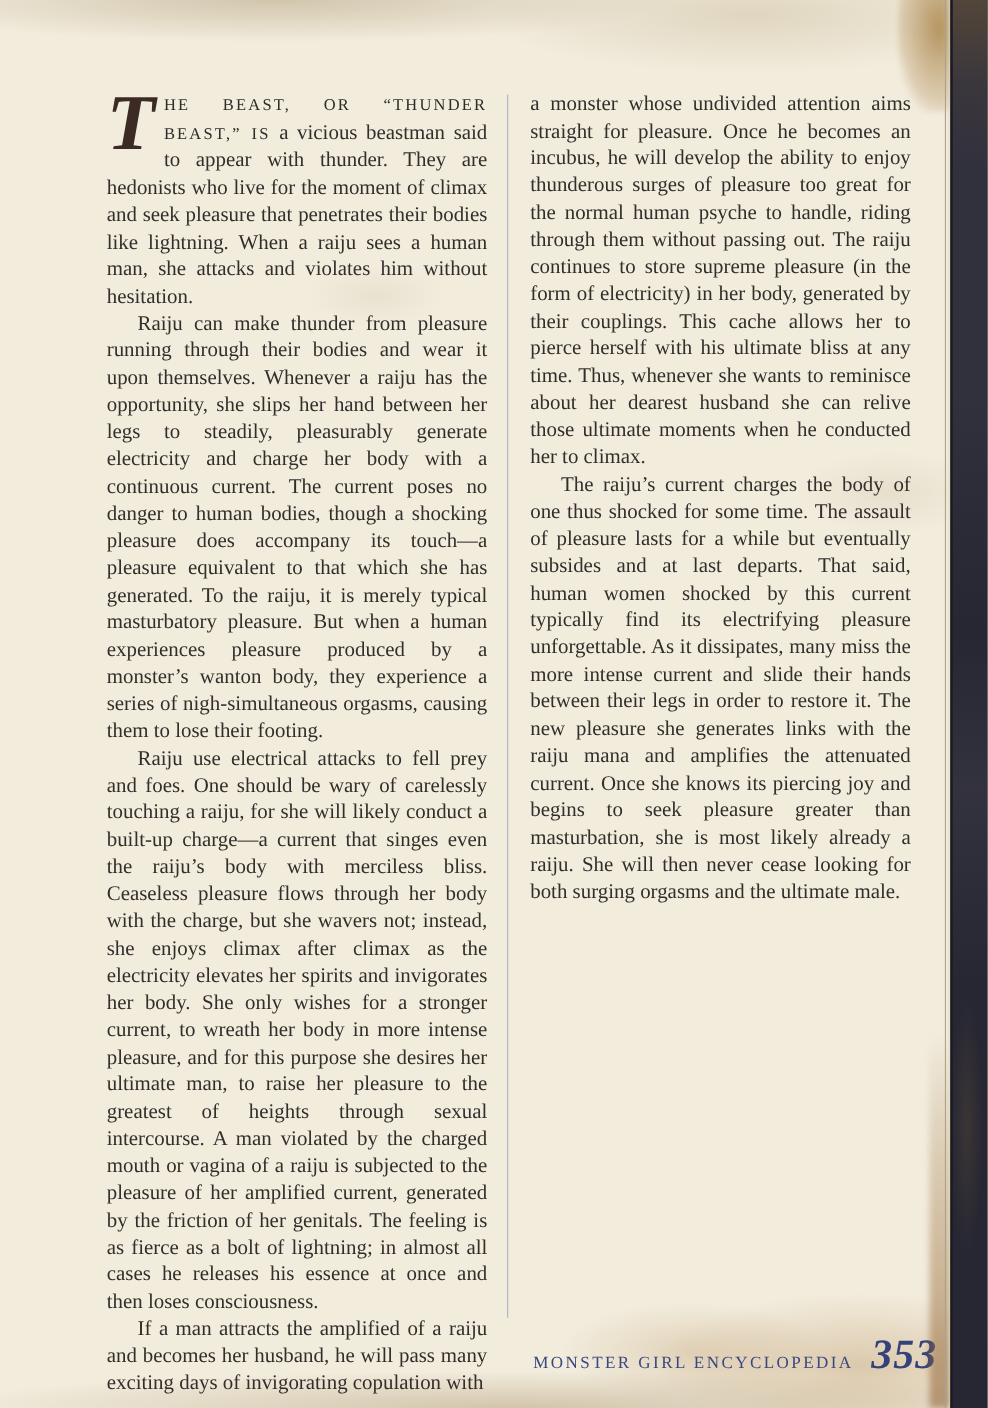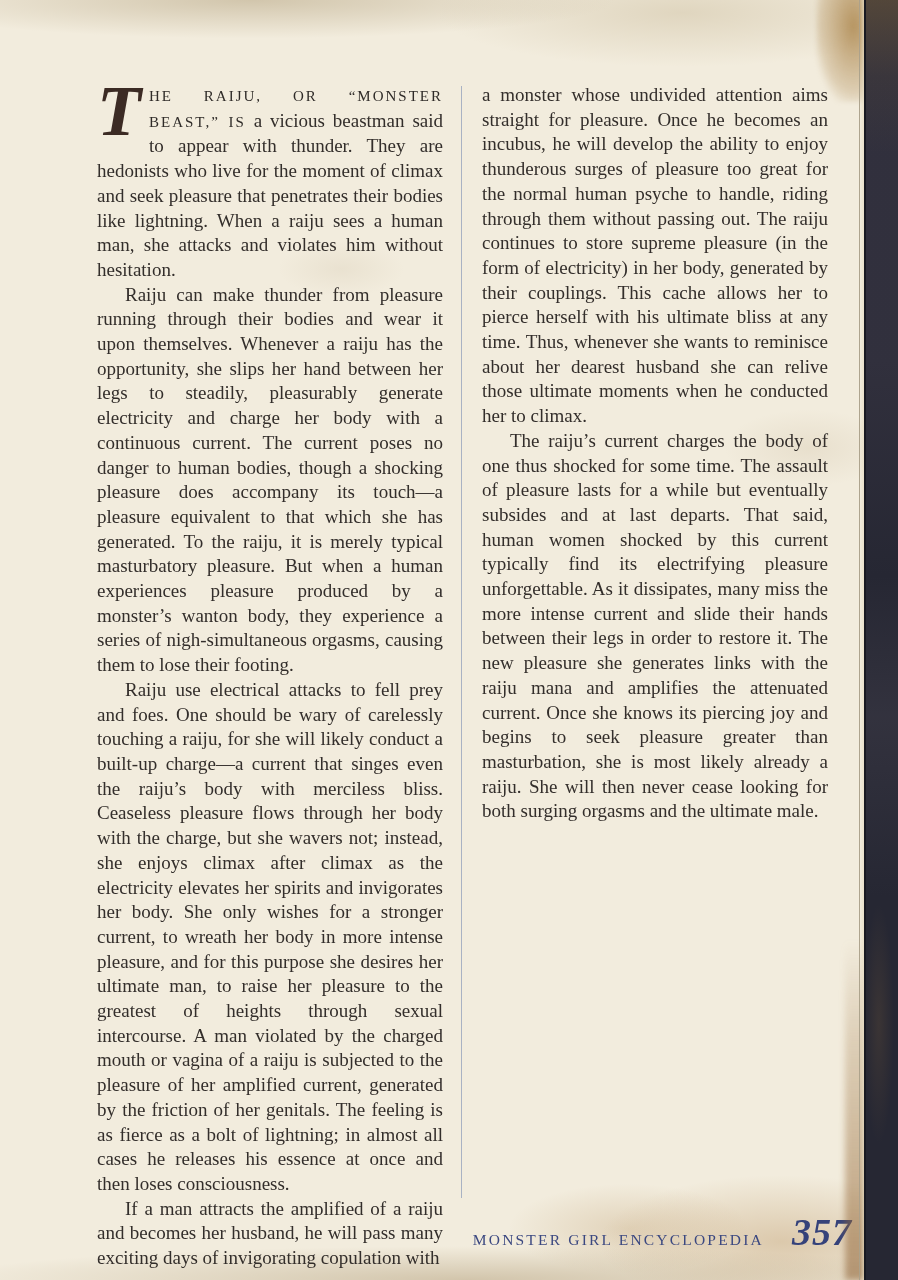--- a/index.html
+++ b/index.html
@@ -41,21 +41,21 @@
   .lead-caps{
     font-size:15px;letter-spacing:2px;color:#2f2b28;
   }
   .divider{
     position:absolute;left:461px;top:86px;width:1px;height:1112px;
     background:#a9b2c3;
   }
   
   .footer{
     position:absolute;right:46px;bottom:26px;
-    display:flex;align-items:baseline;gap:28px;margin-top:16px;
+    display:flex;align-items:baseline;gap:16px;margin-top:16px;
   }
   .book-title{
     font-size:15.5px;letter-spacing:2.2px;color:#3b4880;
   }
   .page-number{
     font-style:italic;font-weight:bold;font-size:38px;color:#35427a;
     letter-spacing:1px;
   }
   
   .book-edge{
@@ -82,37 +82,37 @@
     background:linear-gradient(180deg, transparent, rgba(160,120,70,.25) 30%, rgba(150,105,55,.45) 70%, rgba(140,95,50,.55));
     filter:blur(3px);
   }
 </style>
 </head>
 <body>
 
 <div class="page">
 
   <div class="col col-left">
-    <p class="para"><span class="dropcap">T</span><span class="lead-caps">HE RAIJU, OR “MONSTER BEAST,” IS</span>
+    <p class="para"><span class="dropcap">T</span><span class="lead-caps">HE BEAST, OR “THUNDER BEAST,” IS</span>
       <span>a vicious beastman said to appear with thunder. They are hedonists who live for the moment of climax and seek pleasure that penetrates their bodies like lightning. When a raiju sees a human man, she attacks and violates him without hesitation.</span></p>
     <p class="para indent">Raiju can make thunder from pleasure running through their bodies and wear it upon themselves. Whenever a raiju has the opportunity, she slips her hand between her legs to steadily, pleasurably generate electricity and charge her body with a continuous current. The current poses no danger to human bodies, though a shocking pleasure does accompany its touch—a pleasure equivalent to that which she has generated. To the raiju, it is merely typical masturbatory pleasure. But when a human experiences pleasure produced by a monster’s wanton body, they experience a series of nigh-simultaneous orgasms, causing them to lose their footing.</p>
     <p class="para indent">Raiju use electrical attacks to fell prey and foes. One should be wary of carelessly touching a raiju, for she will likely conduct a built-up charge—a current that singes even the raiju’s body with merciless bliss. Ceaseless pleasure flows through her body with the charge, but she wavers not; instead, she enjoys climax after climax as the electricity elevates her spirits and invigorates her body. She only wishes for a stronger current, to wreath her body in more intense pleasure, and for this purpose she desires her ultimate man, to raise her pleasure to the greatest of heights through sexual intercourse. A man violated by the charged mouth or vagina of a raiju is subjected to the pleasure of her amplified current, generated by the friction of her genitals. The feeling is as fierce as a bolt of lightning; in almost all cases he releases his essence at once and then loses consciousness.</p>
     <p class="para indent">If a man attracts the amplified of a raiju and becomes her husband, he will pass many exciting days of invigorating copulation with</p>
   </div>
 
   <div class="divider"></div>
 
   <div class="col col-right">
     <p class="para">a monster whose undivided attention aims straight for pleasure. Once he becomes an incubus, he will develop the ability to enjoy thunderous surges of pleasure too great for the normal human psyche to handle, riding through them without passing out. The raiju continues to store supreme pleasure (in the form of electricity) in her body, generated by their couplings. This cache allows her to pierce herself with his ultimate bliss at any time. Thus, whenever she wants to reminisce about her dearest husband she can relive those ultimate moments when he conducted her to climax.</p>
     <p class="para indent">The raiju’s current charges the body of one thus shocked for some time. The assault of pleasure lasts for a while but eventually subsides and at last departs. That said, human women shocked by this current typically find its electrifying pleasure unforgettable. As it dissipates, many miss the more intense current and slide their hands between their legs in order to restore it. The new pleasure she generates links with the raiju mana and amplifies the attenuated current. Once she knows its piercing joy and begins to seek pleasure greater than masturbation, she is most likely already a raiju. She will then never cease looking for both surging orgasms and the ultimate male.</p>
   </div>
 
   <div class="footer">
     <span class="book-title">MONSTER GIRL ENCYCLOPEDIA</span>
-    <span class="page-number">357</span>
+    <span class="page-number">353</span>
   </div>
 
   <div class="corner-stain"></div>
   <div class="side-stain"></div>
   <div class="edge-gap"></div>
   <div class="book-edge"></div>
 
 </div>
 
 </body></html>

